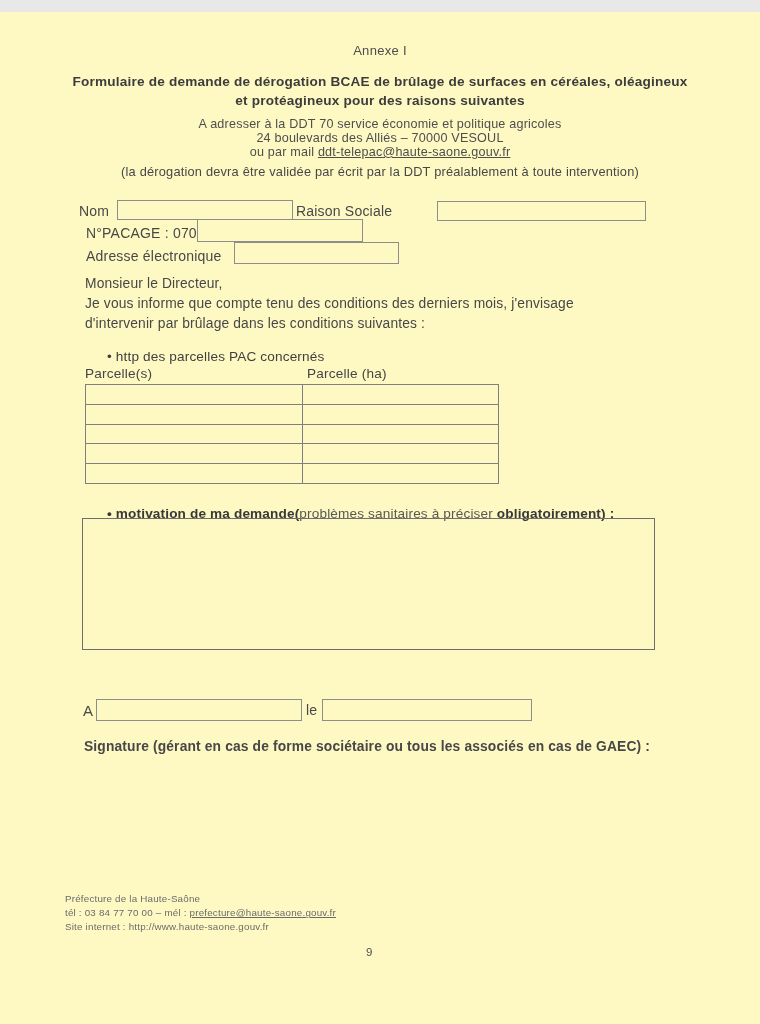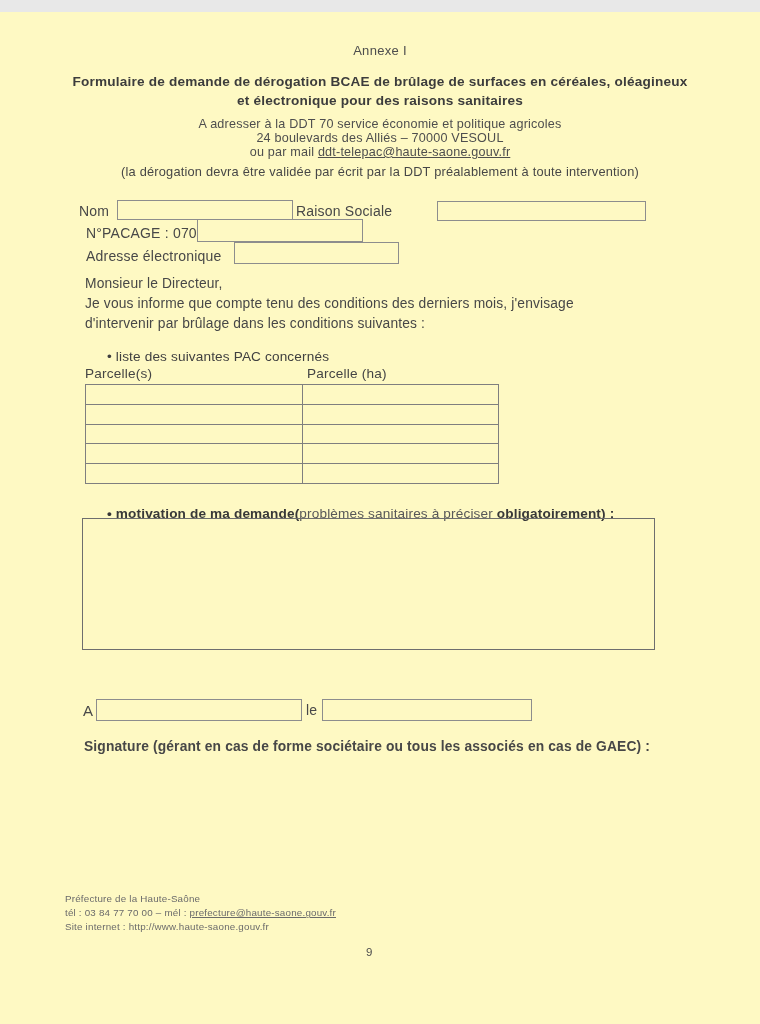--- a/index.html
+++ b/index.html
@@ -48,42 +48,42 @@
   .footer{font-size:9.8px;line-height:14.2px;color:#6b6b6b;letter-spacing:.2px;}
   .pagenum{font-size:11.5px;color:#4e4e4e;}
 </style>
 </head>
 <body>
 
 <div class="page">
 
   <div class="abs center annexe">Annexe I</div>
   <div class="abs center title l1">Formulaire de demande de dérogation BCAE de brûlage de surfaces en céréales, oléagineux</div>
-  <div class="abs center title l2">et électronique pour des raisons sanitaires</div>
+  <div class="abs center title l2">et protéagineux pour des raisons suivantes</div>
   <div class="abs center sub" style="top:105px;">A adresser à la DDT 70 service économie et politique agricoles</div>
   <div class="abs center sub" style="top:119px;">24 boulevards des Alliés – 70000 VESOUL</div>
   <div class="abs center sub" style="top:133px;"><span>ou par mail </span><span class="underline">ddt-telepac@haute-saone.gouv.fr</span></div>
   <div class="abs center note">(la dérogation devra être validée par écrit par la DDT préalablement à toute intervention)</div>
 
   <div class="abs label" style="left:79px;top:191px;">Nom</div>
   <div class="abs box" style="left:117px;top:188px;width:176px;height:20px;"></div>
   <div class="abs label" style="left:296px;top:191px;">Raison Sociale</div>
   <div class="abs box" style="left:437px;top:189px;width:209px;height:20px;"></div>
 
   <div class="abs label" style="left:86px;top:213px;">N°PACAGE : 070</div>
   <div class="abs box" style="left:197px;top:207px;width:166px;height:23px;"></div>
 
   <div class="abs label" style="left:86px;top:236px;">Adresse électronique</div>
   <div class="abs box" style="left:234px;top:230px;width:165px;height:22px;"></div>
 
   <div class="abs para" style="left:85px;top:262px;">Monsieur le Directeur,</div>
   <div class="abs para" style="left:85px;top:282px;">Je vous informe que compte tenu des conditions des derniers mois, j'envisage</div>
   <div class="abs para" style="left:85px;top:302px;">d'intervenir par brûlage dans les conditions suivantes :</div>
 
-  <div class="abs bullet" style="left:107px;top:337px;">• liste des suivantes PAC concernés</div>
+  <div class="abs bullet" style="left:107px;top:337px;">• http des parcelles PAC concernés</div>
   <div class="abs thead" style="left:85px;top:354px;">Parcelle(s)</div>
   <div class="abs thead" style="left:307px;top:354px;">Parcelle (ha)</div>
 
   <table class="abs parcel-table" style="left:85px;top:372px;width:414px;">
     <tbody>
       <tr>
         <td style="width:208px;"></td>
         <td></td>
       </tr>
       <tr>

